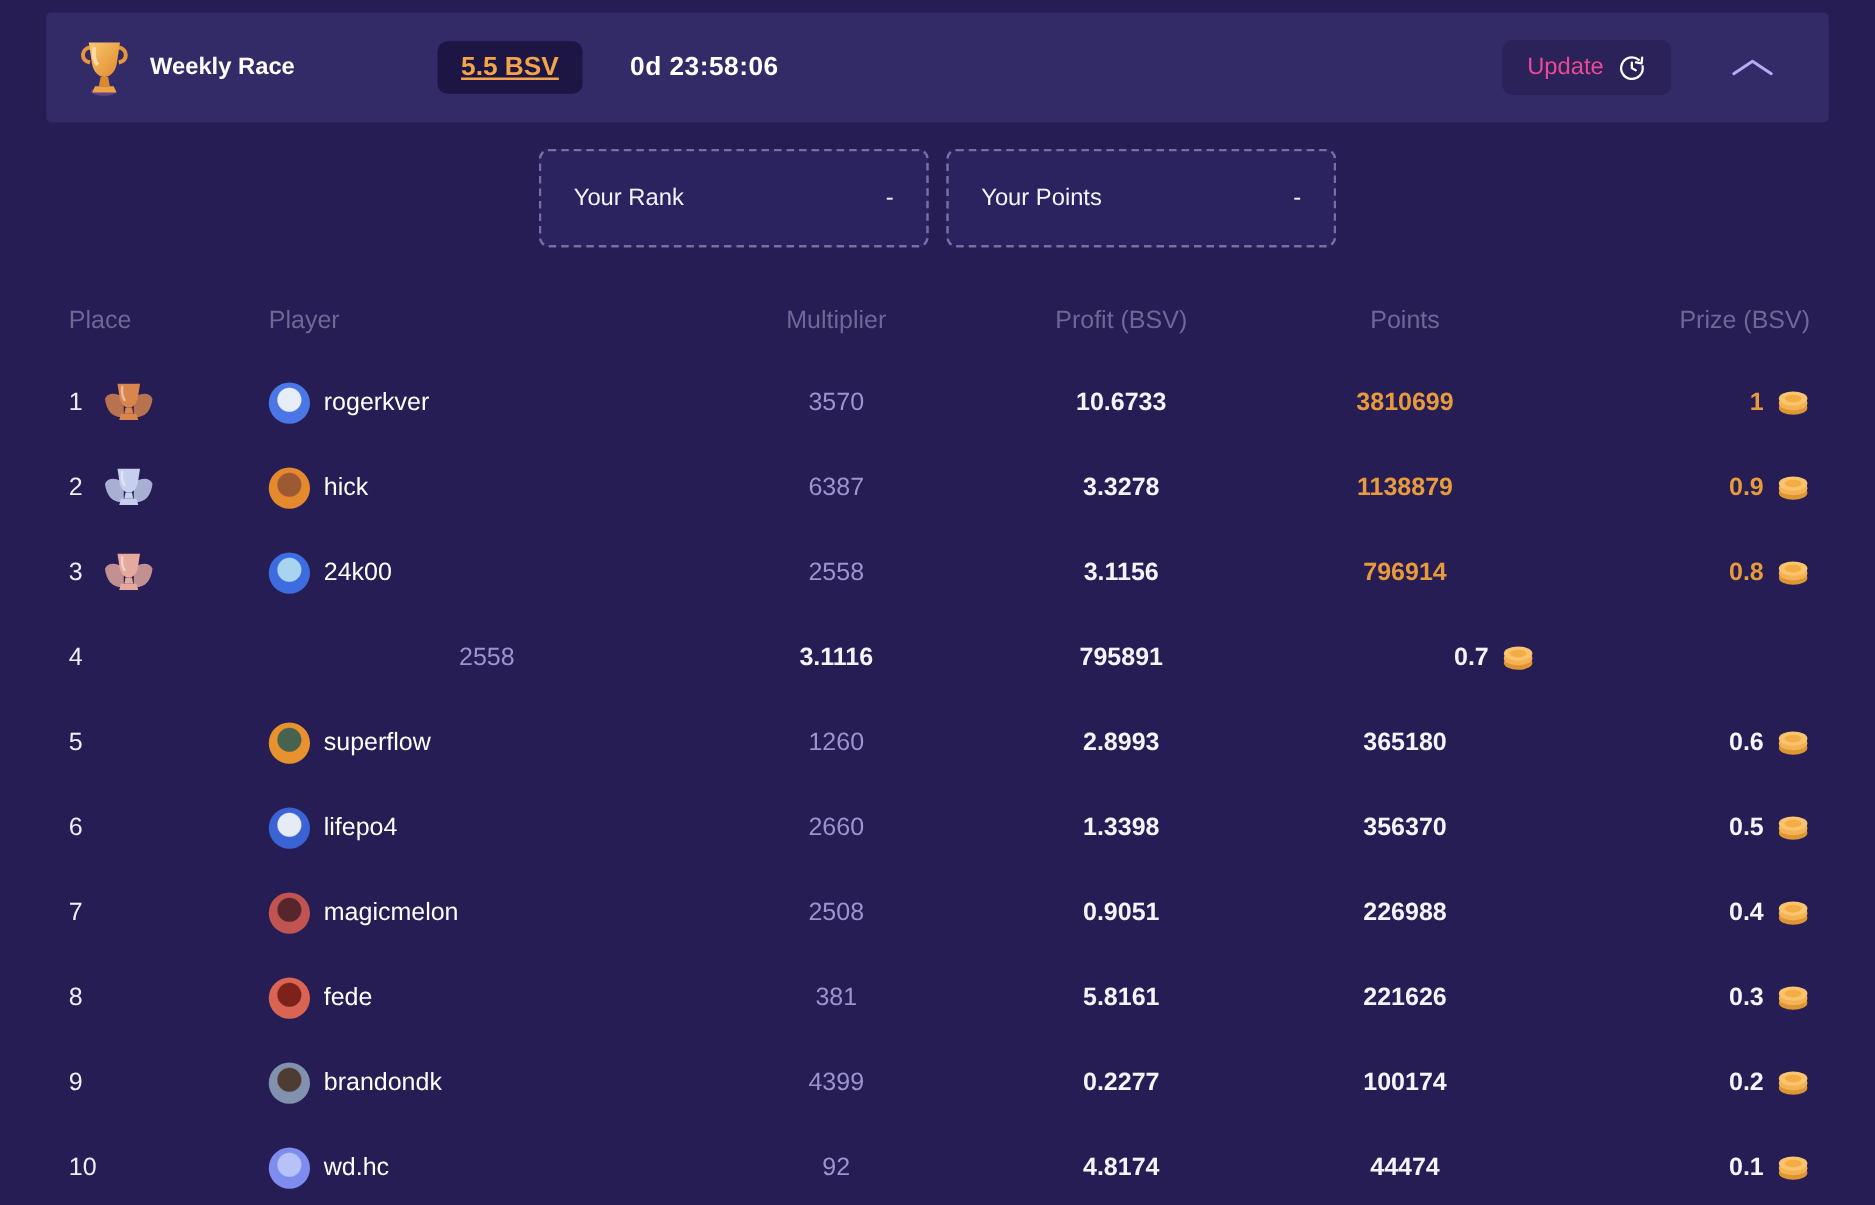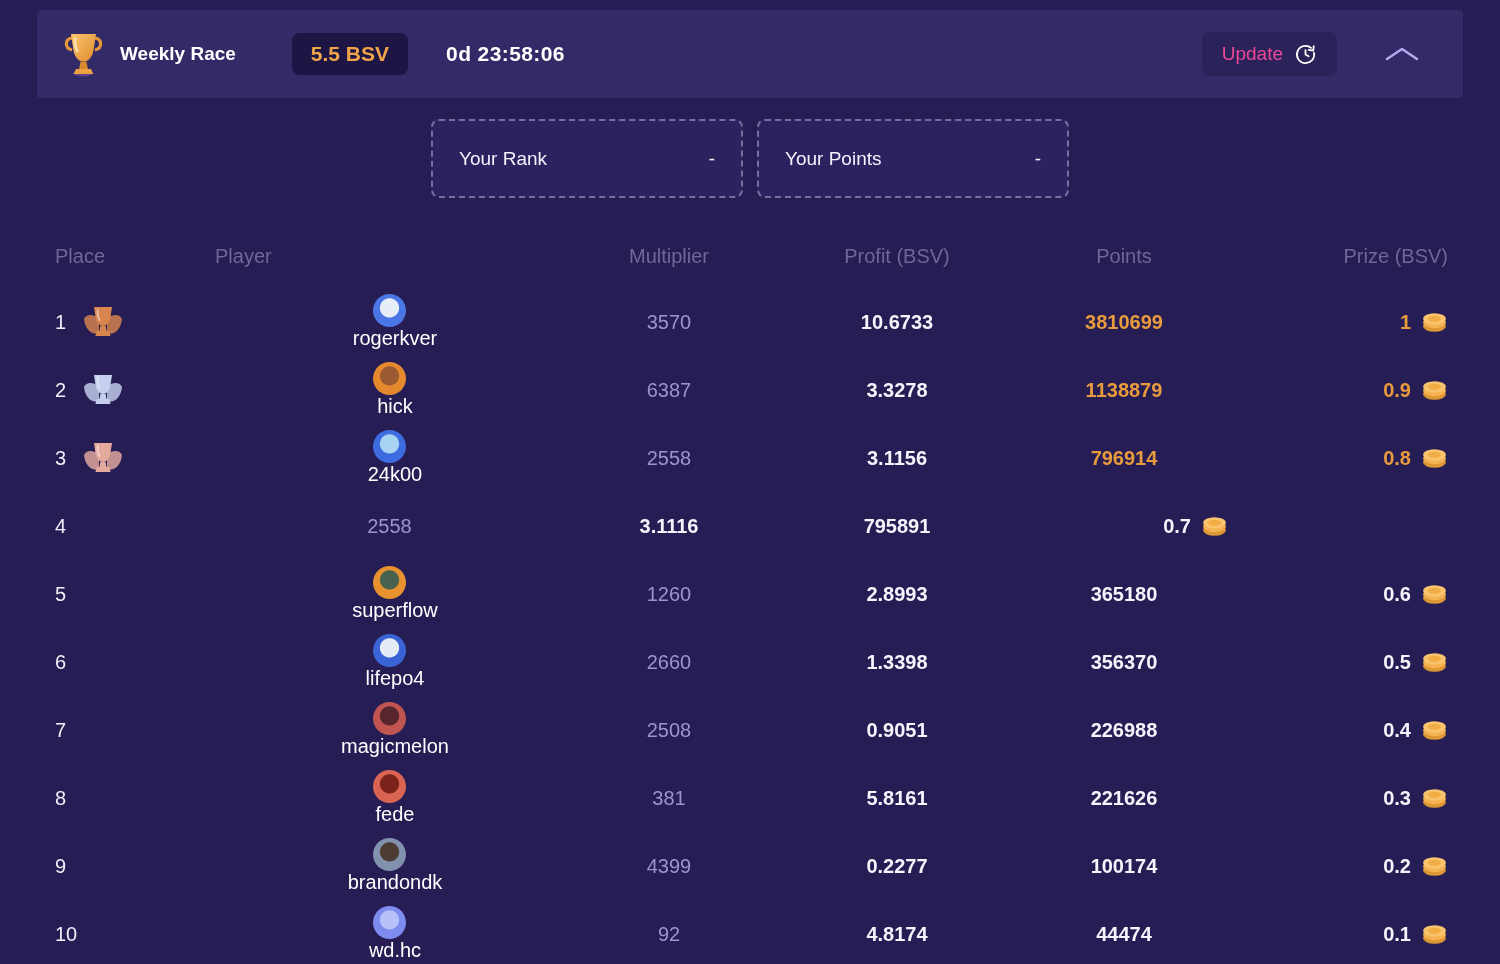--- a/index.html
+++ b/index.html
@@ -10,22 +10,22 @@
     -webkit-font-smoothing:antialiased;
   }
   
   .race-header{
     margin:10px 37px 0 37px;height:88px;background:#332a68;border-radius:4px;
     display:flex;align-items:center;padding:0 24px;box-sizing:border-box;
   }
   .trophy{width:44px;height:48px;flex:0 0 auto;display:flex;align-items:center;}
   .race-title{font-size:19px;font-weight:700;color:#ffffff;margin-left:15px;white-space:nowrap;}
   .bsv-badge{
-    margin-left:56px;background:#1d1544;color:#f2a44a;font-weight:700;font-size:21px;
-    padding:9px 19px;border-radius:8px;white-space:nowrap;
+    margin-left:114px;background:#1d1544;color:#f2a44a;font-weight:700;font-size:21px;
+    padding:9px 19px;border-radius:8px;white-space:nowrap;text-decoration:underline;
   }
   .countdown{margin-left:38px;color:#ffffff;font-weight:700;font-size:21px;letter-spacing:.4px;white-space:nowrap;}
   .hspacer{flex:1;}
   .update-btn{
     display:flex;align-items:center;gap:11px;background:#2b2259;border:none;color:#ec4899;
     font-size:19px;font-family:inherit;height:44px;padding:0 20px;border-radius:8px;cursor:pointer;
   }
   .chevron{margin:0 18px 0 46px;cursor:pointer;display:flex;align-items:center;}
   
   .stats{display:flex;justify-content:center;gap:14px;margin-top:21px;}
@@ -42,21 +42,21 @@
   }
   .thead{height:28px;color:#6f6896;font-size:20px;}
   .tbody{margin-top:18px;}
   .row{height:68px;}
   .c-left{text-align:left;}
   .c-center{text-align:center;}
   .c-right{text-align:right;}
   .place-cell{display:flex;align-items:center;}
   .place-num{font-size:20px;color:#f0eef8;min-width:24px;}
   .badge{width:40px;height:34px;margin-left:4px;display:flex;align-items:center;}
-  .player-cell{display:flex;align-items:center;cursor:pointer;flex-direction:column;}
+  .player-cell{display:flex;align-items:center;cursor:pointer;}
   .avatar{width:33px;height:33px;border-radius:50%;flex:0 0 auto;}
   .player-name{margin-left:11px;font-size:20px;font-weight:500;color:#ffffff;white-space:nowrap;}
   .mult{font-size:20px;font-weight:500;color:#9b94cf;}
   .profit,.points{font-size:20px;font-weight:700;color:#f5f3fc;}
   .prize-cell{display:flex;align-items:center;justify-content:flex-end;gap:10px;}
   .prize-num{font-size:20px;font-weight:700;color:#f5f3fc;}
   .row.top .points,.row.top .prize-num{color:#e89b3d;}
   .coin{display:flex;align-items:center;}
 </style>
 </head>

